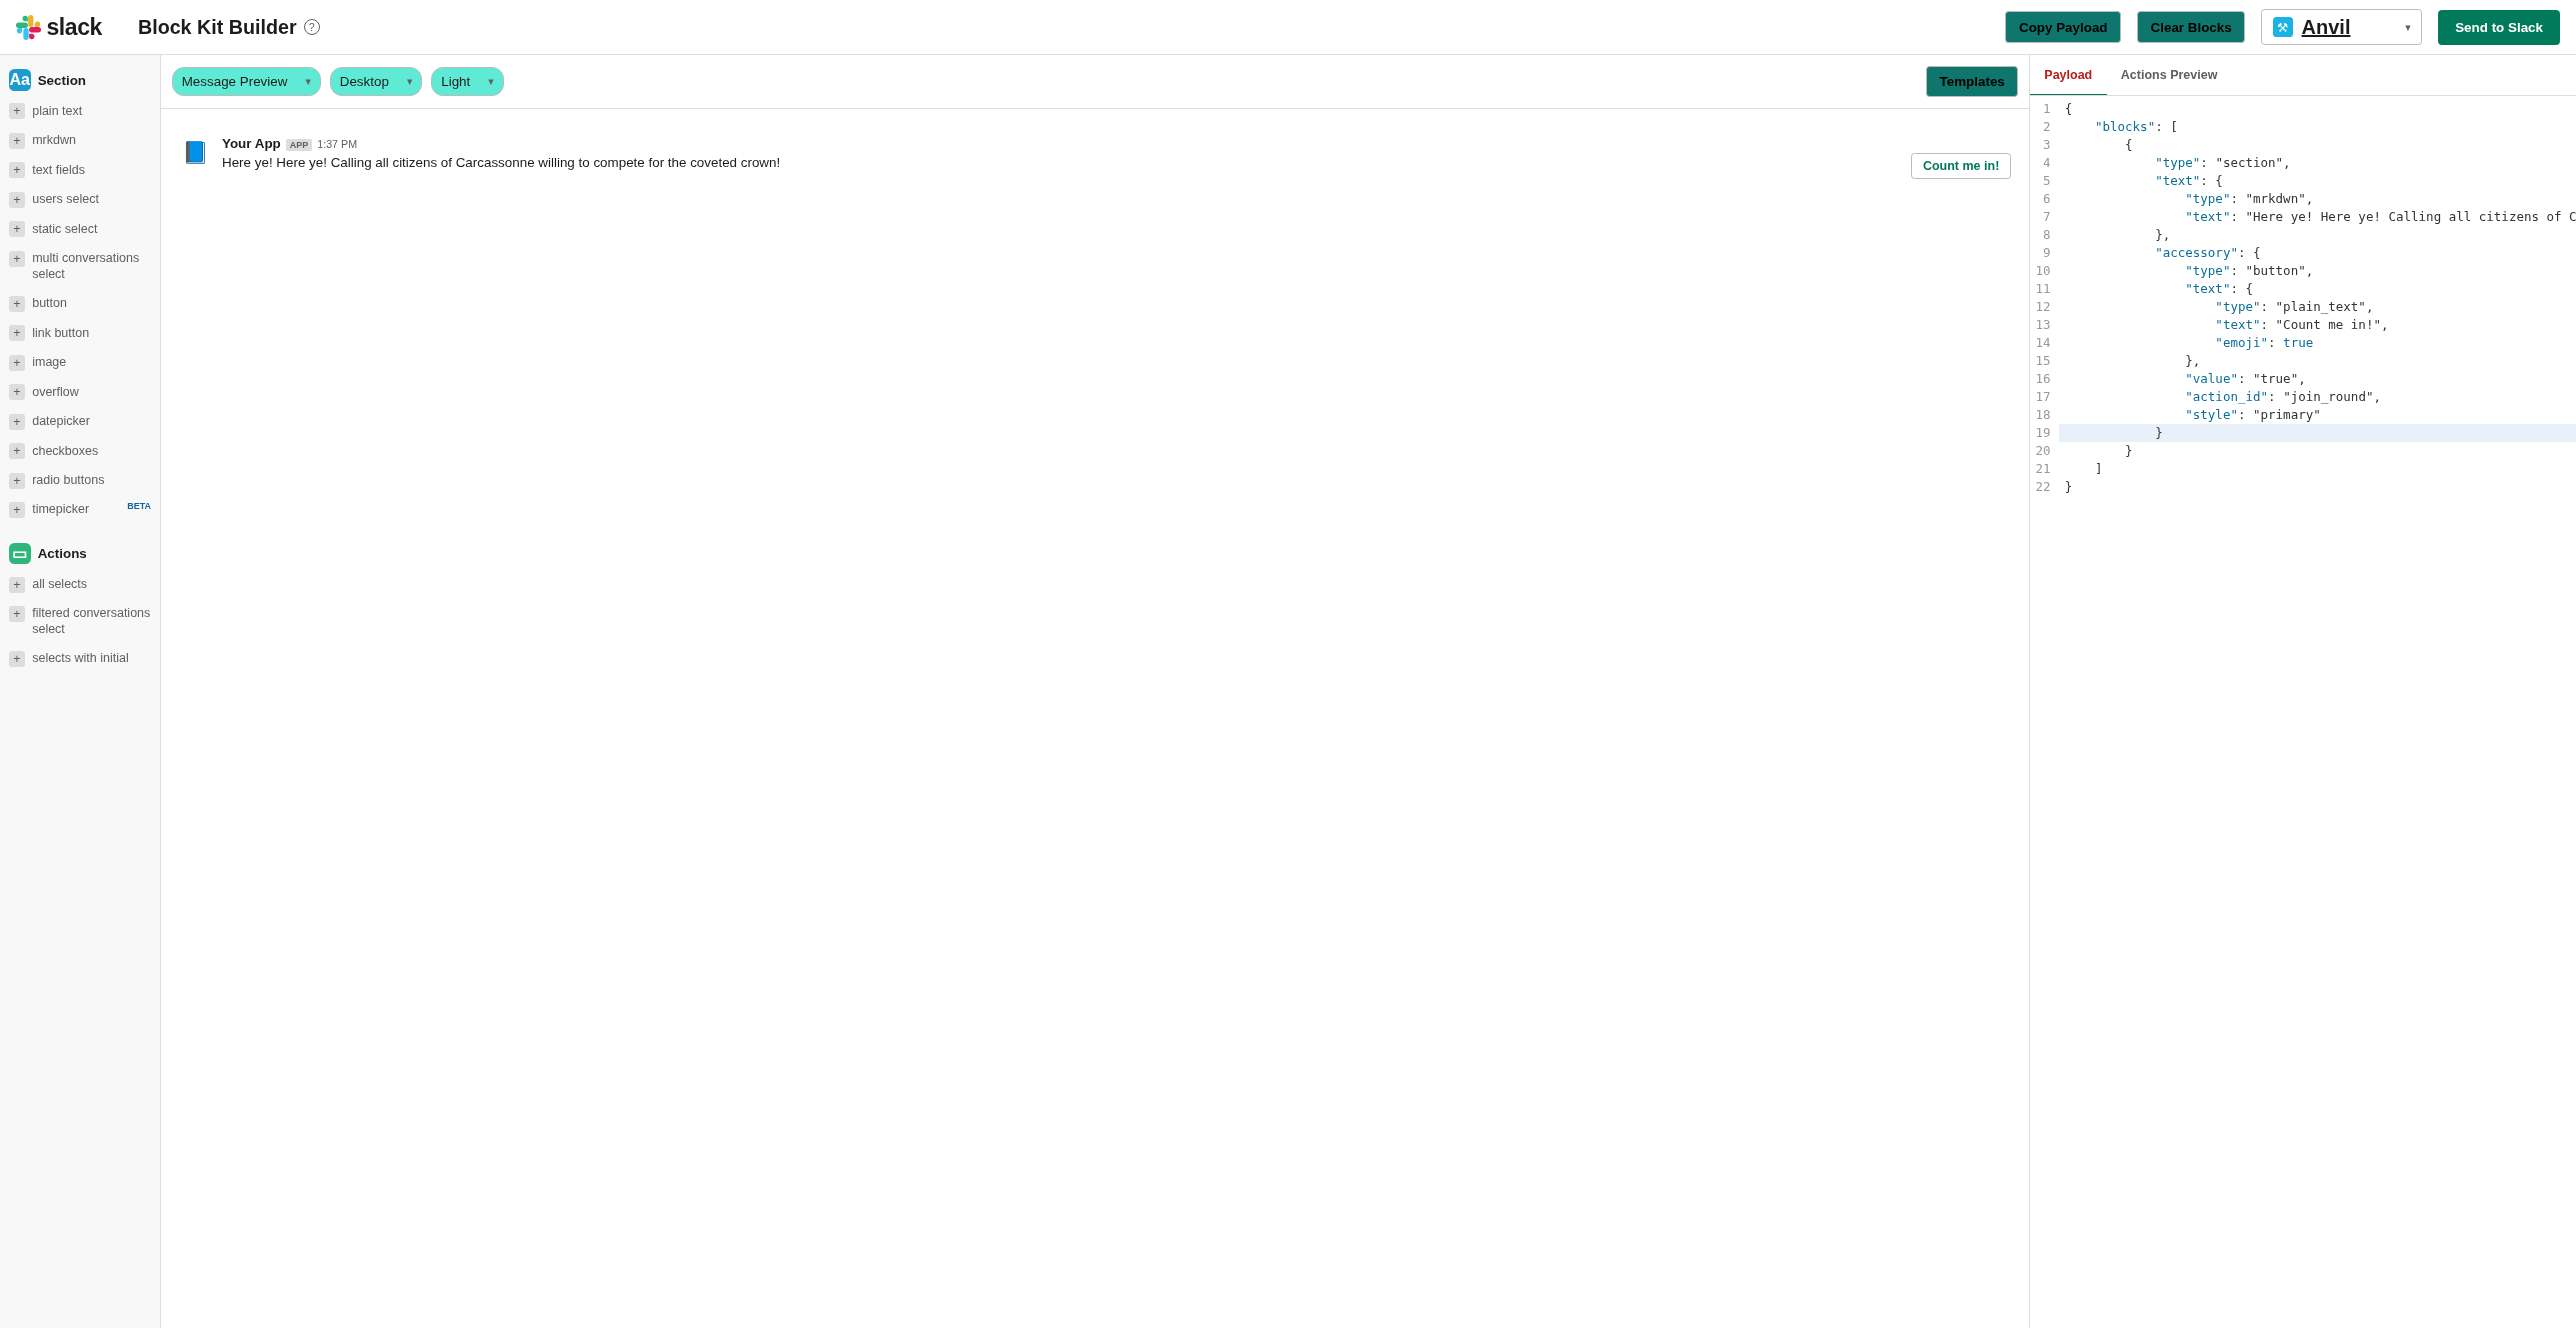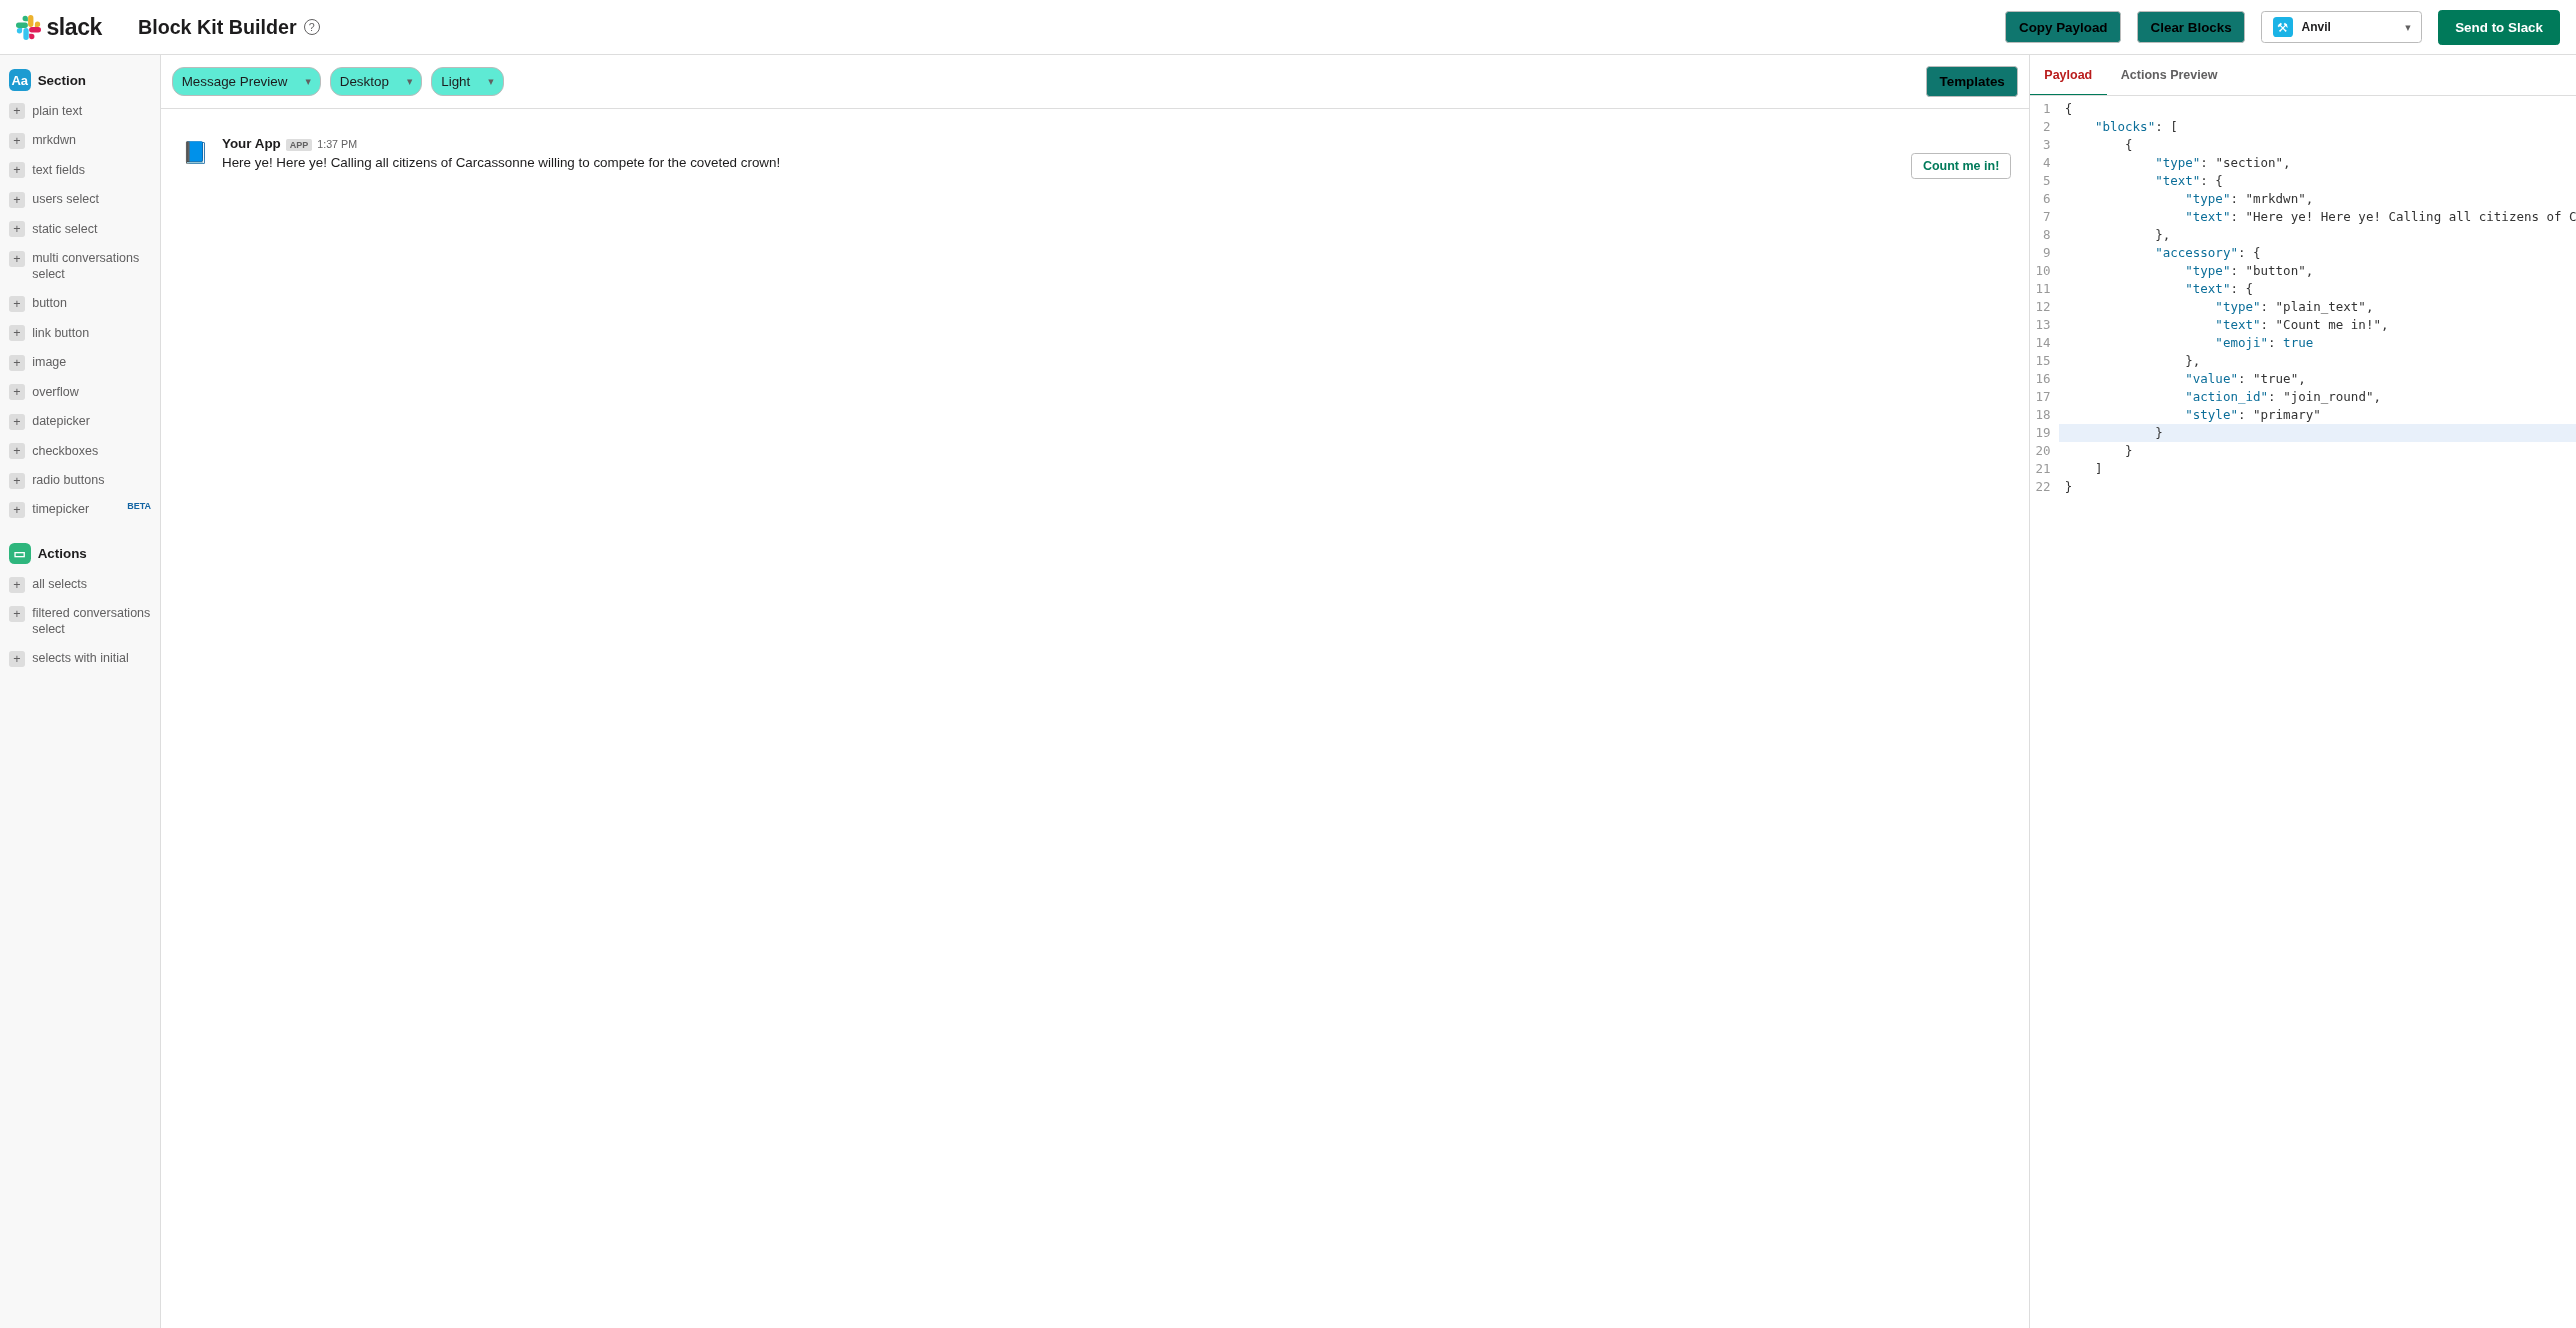--- a/index.html
+++ b/index.html
@@ -8,28 +8,28 @@
 .header { display: flex; align-items: center; padding: 9px 16px; border-bottom: 0.9px solid #ddd; height: 55px; }
 .logo { display: flex; align-items: center; margin-right: 36px; }
 .logo-text { font-weight: 900; font-size: 23px; margin-left: 5.4px; letter-spacing: -0.4px; }
 .page-title { font-weight: 900; font-size: 19.7px; margin-right: 7.2px; }
 .help-icon { width: 16px; height: 16px; border: 1.3px solid #616061; border-radius: 50%; display: inline-flex; align-items: center; justify-content: center; font-size: 10.7px; color: #616061; }
 .header-actions { margin-left: auto; display: flex; gap: 16px; align-items: center; }
 .btn { border: 0.9px solid #bbb; background: #0f766e; border-radius: 3.6px; padding: 7.2px 12.5px; font-size: 13.4px; font-weight: 700; cursor: pointer; }
 .btn-primary { background: #007a5a; color: #fff; border-color: #007a5a; padding: 9px 16px; font-size: 13.4px; }
 .workspace-select { border: 0.9px solid #bbb; border-radius: 3.6px; padding: 5.4px 10.7px; display: flex; align-items: center; gap: 9px; min-width: 161px; cursor: pointer; }
 .workspace-icon { width: 19.7px; height: 19.7px; background: #1ab3e6; border-radius: 3.6px; display: flex; align-items: center; justify-content: center; color: #fff; font-size: 12.5px; }
-.workspace-name { font-weight: 900; font-size: 12px; flex: 1; }
+.workspace-name { font-weight: 900; font-size: 20px; flex: 1; text-decoration: underline; }
 .chevron-down { color: #616061; font-size: 10.7px; }
 
 .main { display: flex; height: calc(100vh - 55px); }
 
 .sidebar { width: 161px; border-right: 0.9px solid #ddd; background: #f8f8f8; overflow-y: auto; padding-top: 9px; }
 .sidebar-section-header { display: flex; align-items: center; padding: 5.4px 9px; gap: 7.2px; }
-.section-badge { width: 21.5px; height: 21.5px; background: #1d9bd1; color: #fff; border-radius: 5.4px; display: flex; align-items: center; justify-content: center; font-size: 13px; font-weight: 700; }
+.section-badge { width: 21.5px; height: 21.5px; background: #1d9bd1; color: #fff; border-radius: 5.4px; display: flex; align-items: center; justify-content: center; font-size: 16px; font-weight: 700; }
 .section-badge.green { background: #2eb67d; }
 .section-name { font-weight: 700; font-size: 13.4px; }
 .sidebar-item { display: flex; align-items: flex-start; padding: 6.3px 9px; gap: 7.2px; cursor: pointer; }
 .plus-icon { width: 16px; height: 16px; background: #ddd; color: #616061; border-radius: 2.7px; display: flex; align-items: center; justify-content: center; font-size: 12.5px; flex-shrink: 0; margin-top: 0.9px; }
 .sidebar-item-label { color: #616061; font-size: 12.5px; line-height: 1.3; }
 .beta-badge { font-size: 9px; font-weight: 700; color: #1264a3; margin-left: auto; }
 
 .preview-panel { flex: 1; display: flex; flex-direction: column; border-right: 0.9px solid #ddd; }
 .preview-toolbar { display: flex; align-items: center; padding: 10.7px 10.7px; gap: 9px; border-bottom: 0.9px solid #ddd; }
 .select-control { border: 0.9px solid #bbb; border-radius: 12px; padding: 6.3px 9px; font-size: 13.4px; display: flex; align-items: center; gap: 18px; cursor: pointer; background: #5eead4; }

